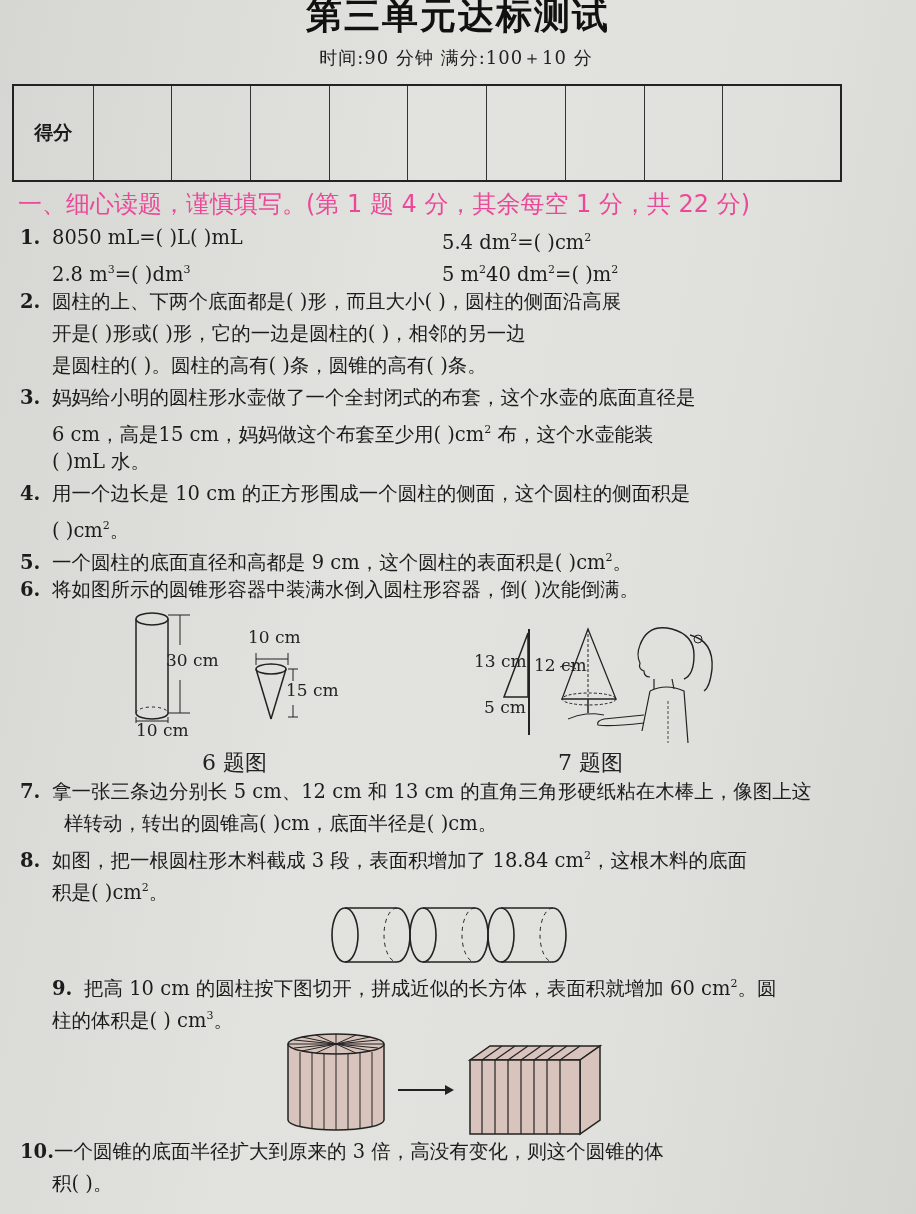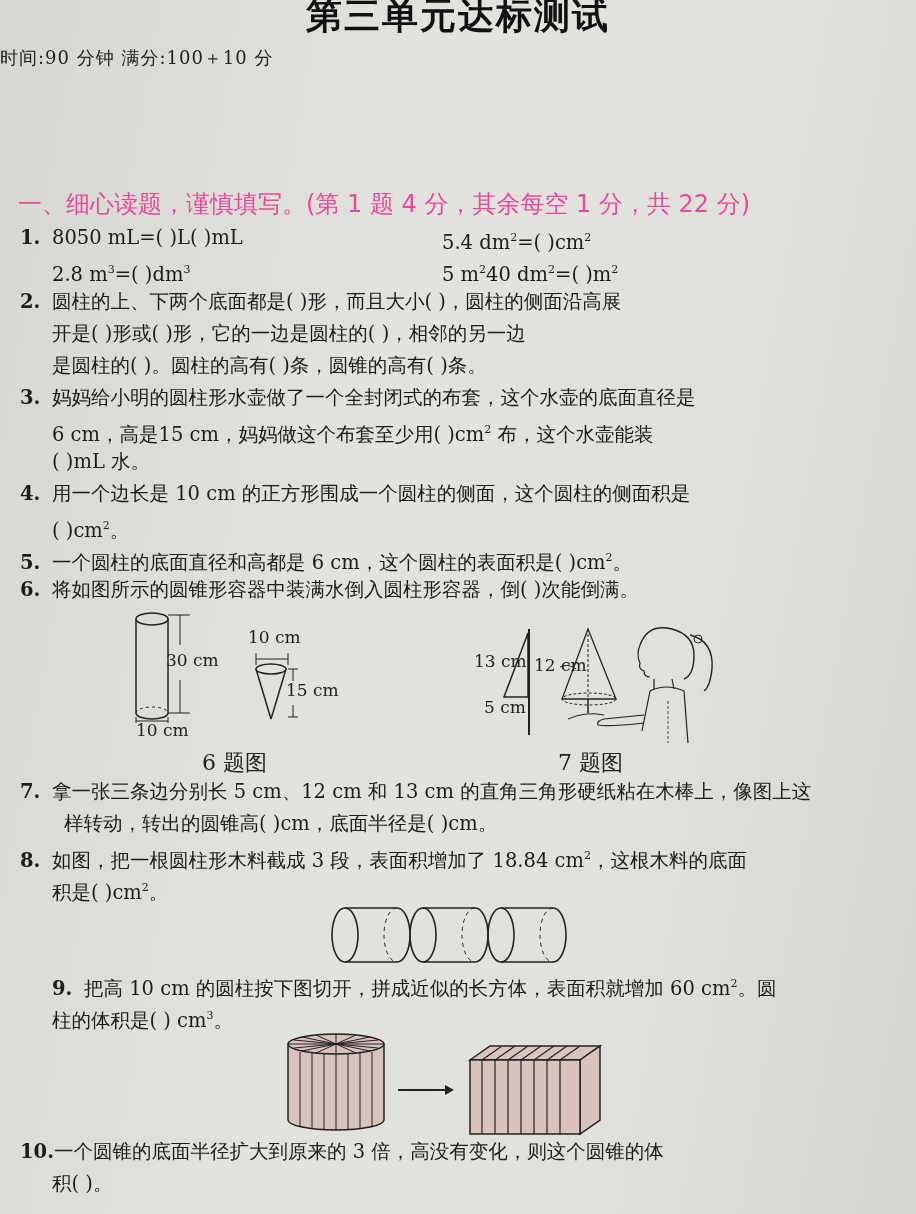--- a/index.html
+++ b/index.html
@@ -11,21 +11,21 @@
     color: #1c1c1c;
     position: relative;
   }
   .page-title {
     position: absolute; left: 0; width: 916px; top: -8px;
     text-align: center; font-family: "DejaVu Sans", sans-serif; font-weight: bold;
     font-size: 36px; letter-spacing: 2px; color: #111;
   }
   .subtitle {
     position: absolute; left: 0; width: 904px; top: 46px;
-    text-align: left; font-size: 18px; color: #222; letter-spacing: 1px;
+    text-align: center; font-size: 18px; color: #222; letter-spacing: 1px; padding-left: 8px;
   }
   table.score {
     position: absolute; left: 12px; top: 84px; width: 830px; height: 98px;
     border-collapse: collapse; border: 2.5px solid #222;
   }
   table.score td {
     border: 1.5px solid #333; text-align: center; font-size: 19px;
     font-family: "DejaVu Sans", sans-serif; color: #1a1a1a; height: 48px;
   }
   table.score td.head { font-weight: bold; width: 80px; }
@@ -41,20 +41,32 @@
   .caption { position: absolute; font-size: 22px; color: #222; white-space: nowrap; }
 </style>
 </head>
 <body>
 
 <div class="page-title">第三单元达标测试</div>
 <div class="subtitle">时间:90 分钟   满分:100＋10 分</div>
 
 <table class="score">
   <tbody>
+  <tr>
+    <td class="head">得分</td>
+    <td></td>
+    <td></td>
+    <td></td>
+    <td></td>
+    <td></td>
+    <td></td>
+    <td></td>
+    <td></td>
+    <td></td>
+  </tr>
 </tbody>
   </table>
 
 <div class="section-heading">一、细心读题，谨慎填写。(第 1 题 4 分，其余每空 1 分，共 22 分)</div>
 
 <div class="line" style="left:20px; top:222px;">
   <span class="qn">1.</span><span>8050 mL=(          )L(          )mL</span>
 </div>
 <div class="line" style="left:442px; top:222px;">
   <span>5.4 dm</span><sup>2</sup><span>=(          )cm</span><sup>2</sup>
@@ -81,21 +93,21 @@
 <div class="line" style="left:52px; top:446px;">(          )mL 水。</div>
 
 <div class="line" style="left:20px; top:478px;">
   <span class="qn">4.</span><span>用一个边长是 10 cm 的正方形围成一个圆柱的侧面，这个圆柱的侧面积是</span>
 </div>
 <div class="line" style="left:52px; top:510px;">
   <span>(        )cm</span><sup>2</sup><span>。</span>
 </div>
 
 <div class="line" style="left:20px; top:542px;">
-  <span class="qn">5.</span><span>一个圆柱的底面直径和高都是 6 cm，这个圆柱的表面积是(              )cm</span><sup>2</sup><span>。</span>
+  <span class="qn">5.</span><span>一个圆柱的底面直径和高都是 9 cm，这个圆柱的表面积是(              )cm</span><sup>2</sup><span>。</span>
 </div>
 
 <div class="line" style="left:20px; top:574px;">
   <span class="qn">6.</span><span>将如图所示的圆锥形容器中装满水倒入圆柱形容器，倒(          )次能倒满。</span>
 </div>
 
 <div class="fig" style="left:100px; top:605px; width:260px; height:170px;">
   <svg width="260" height="130">
 
     <ellipse cx="52" cy="14" rx="16" ry="6" fill="none" stroke="#222" stroke-width="1.5"></ellipse>

